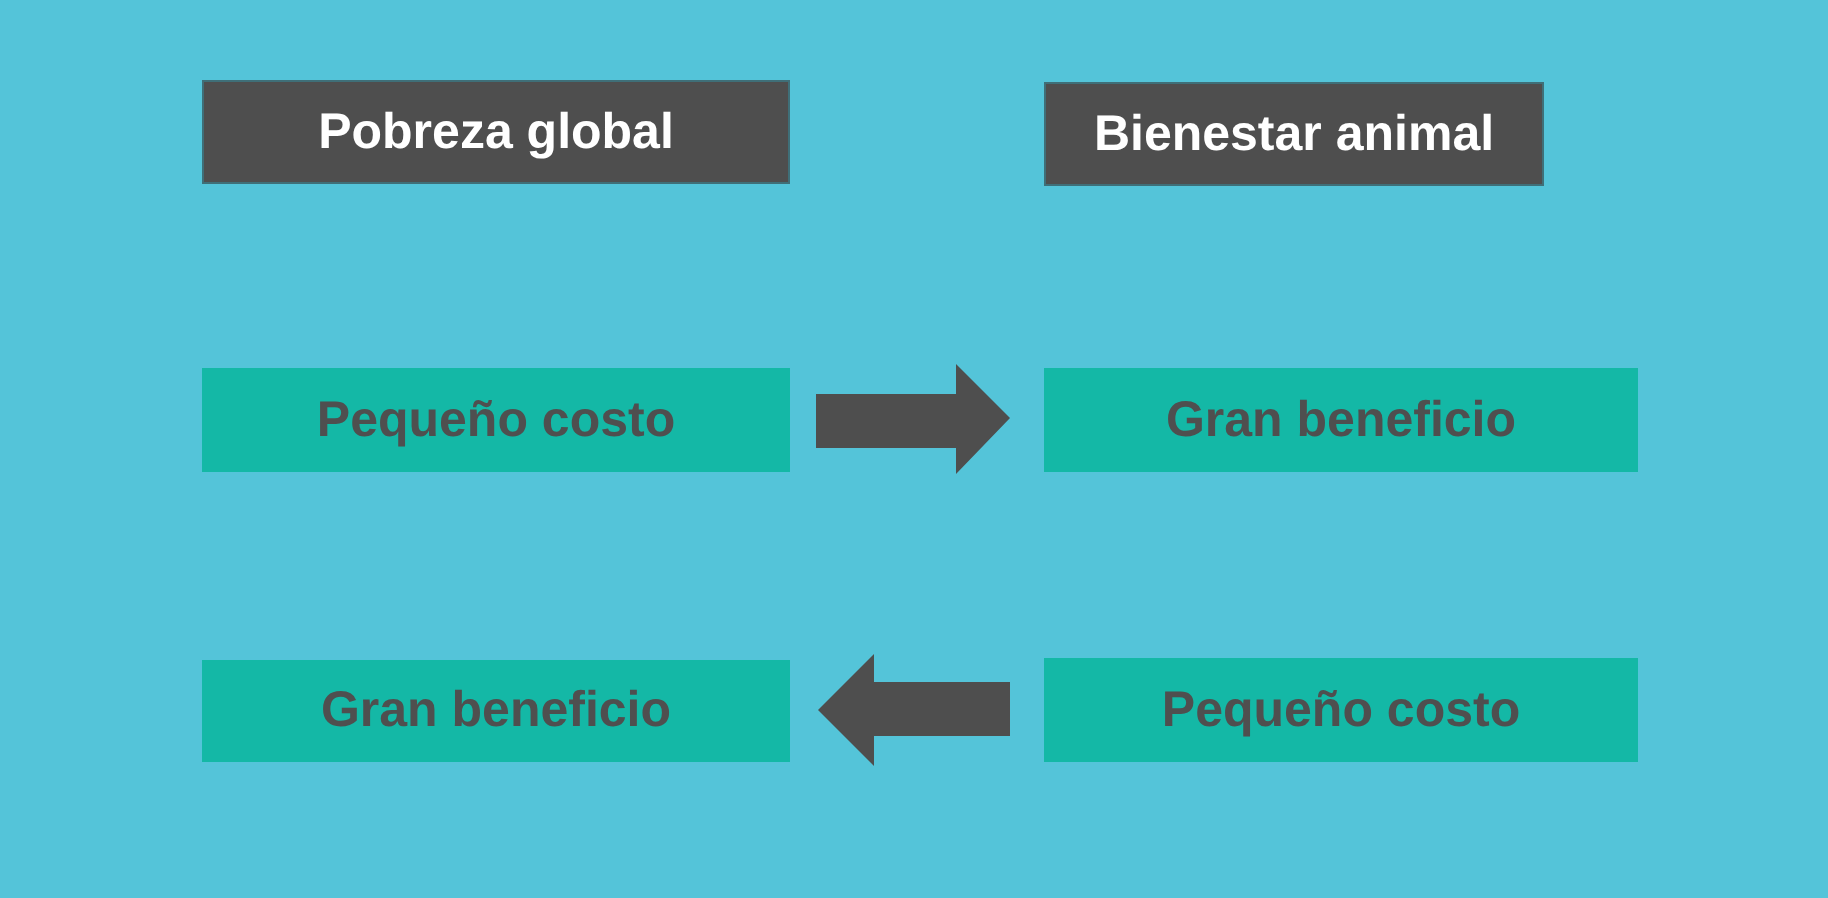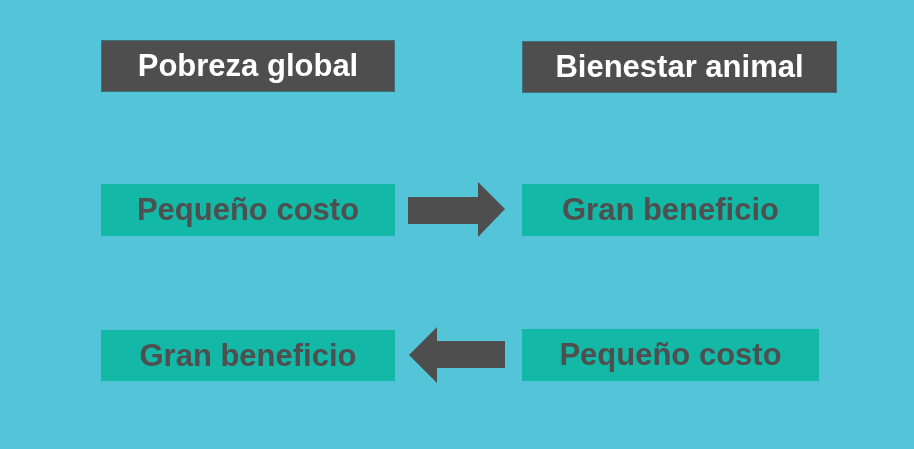--- a/index.html
+++ b/index.html
@@ -7,21 +7,21 @@
       width: 914px; height: 449px;
       background: #54c4d9;
       position: relative;
       overflow: hidden;
       font-family: "Liberation Sans", "DejaVu Sans", sans-serif;
     }
     .box {
       position: absolute;
       display: flex; align-items: center; justify-content: center;
       font-weight: bold;
-      font-size: 31px;
+      font-size: 25px;
       box-sizing: border-box;
     }
     .header {
       background: #4e4e4e;
       color: #ffffff;
       border: 1px solid #3f6f78;
     }
     .cell {
       background: #14b8a6;
       color: #4f4f4f;
@@ -36,21 +36,21 @@
   <div class="box header" style="left:101px; top:40px; width:294px; height:52px;">
     <span>Pobreza global</span>
   </div>
   <div class="box cell" style="left:101px; top:184px; width:294px; height:52px;">
     <span>Pequeño costo</span>
   </div>
   <div class="box cell" style="left:101px; top:330px; width:294px; height:51px;">
     <span>Gran beneficio</span>
   </div>
 
-  <div class="box header" style="left:522px; top:41px; width:315px; height:52px;">
+  <div class="box header" style="left:522px; top:41px; width:250px; height:52px;">
     <span>Bienestar animal</span>
   </div>
   <div class="box cell" style="left:522px; top:184px; width:297px; height:52px;">
     <span>Gran beneficio</span>
   </div>
   <div class="box cell" style="left:522px; top:329px; width:297px; height:52px;">
     <span>Pequeño costo</span>
   </div>
 
   <svg class="arrow" style="left:400px; top:178px;" width="114" height="64" viewBox="0 0 114 64">

